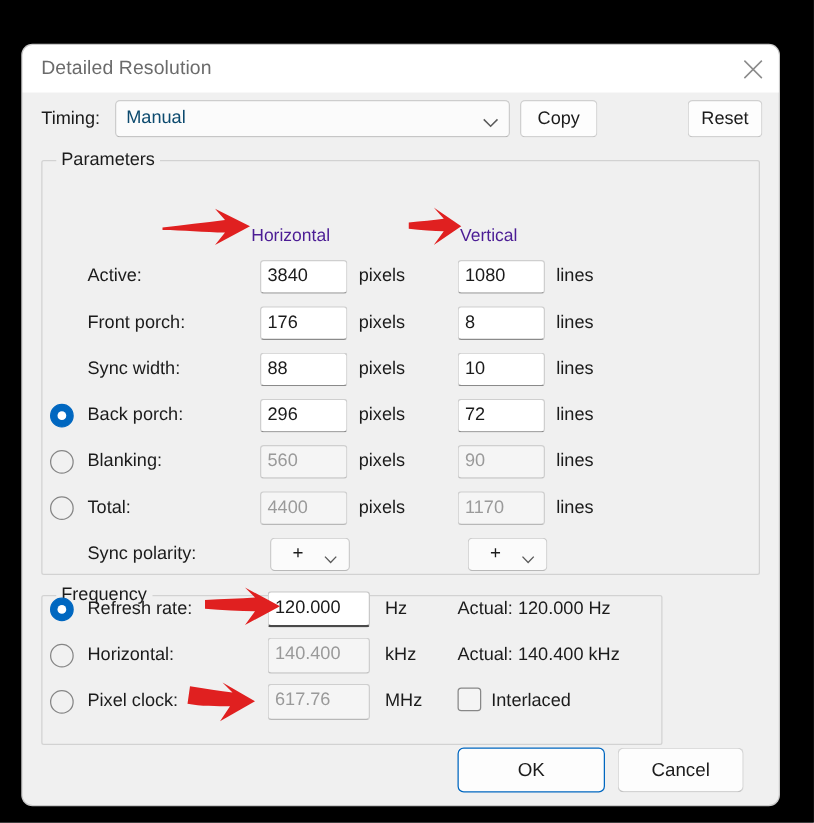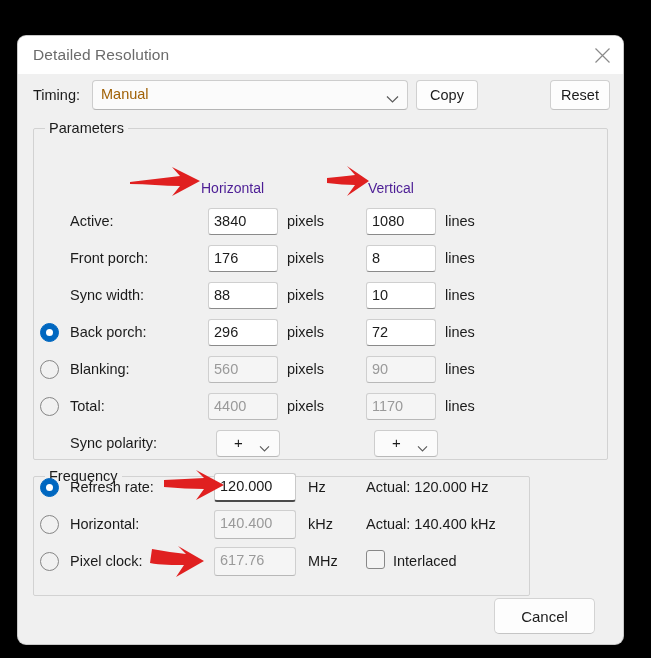--- a/index.html
+++ b/index.html
@@ -74,21 +74,21 @@
     background: #fbfbfb;
     border: 1px solid #cdcdcd;
     border-bottom-color: #b5b5b5;
     border-radius: 4px;
     box-sizing: border-box;
   }
   .combo-value {
     position: absolute;
     left: 8px; top: 5px;
     font-size: 14.5px;
-    color: #a16207;
+    color: #0c4a6e;
   }
   .combo-chevron {
     position: absolute;
     right: 8px; top: 9px;
   }
 
   .tbtn {
     position: absolute;
     top: 6px;
     height: 30px;
@@ -405,20 +405,21 @@
 
   <div class="radio" style="top:516px"></div>
   <div class="row-label indent" style="top:517px">Pixel clock:</div>
   <div class="field dim" style="left:196px; top:511px; width:82px; height:29px">
     <div class="field-val">617.76</div>
   </div>
   <div class="unit" style="left:290px; top:517px">MHz</div>
   <div class="checkbox" style="left:348px; top:514px"></div>
   <div class="cb-label" style="left:375px; top:517px">Interlaced</div>
 
+  <div class="bbtn" id="btn-ok">OK</div>
   <div class="bbtn" id="btn-cancel">Cancel</div>
 
 </div>
 
 <svg class="arrow" style="left:128px; top:164px;" width="76" height="36" viewBox="0 0 76 36">
   <path d="M2 18 C18 16, 36 14, 52 12 L44 3 L72 17 L44 32 L52 22 C36 22, 18 20, 2 20 Z" fill="#E02020"></path>
 </svg>
 
 <svg class="arrow" style="left:325px; top:164px;" width="46" height="36" viewBox="0 0 46 36">
   <path d="M2 14 C12 13, 22 12, 30 11 L22 2 L44 17 L22 32 L30 21 C22 21, 12 20, 2 19 Z" fill="#E02020"></path>

